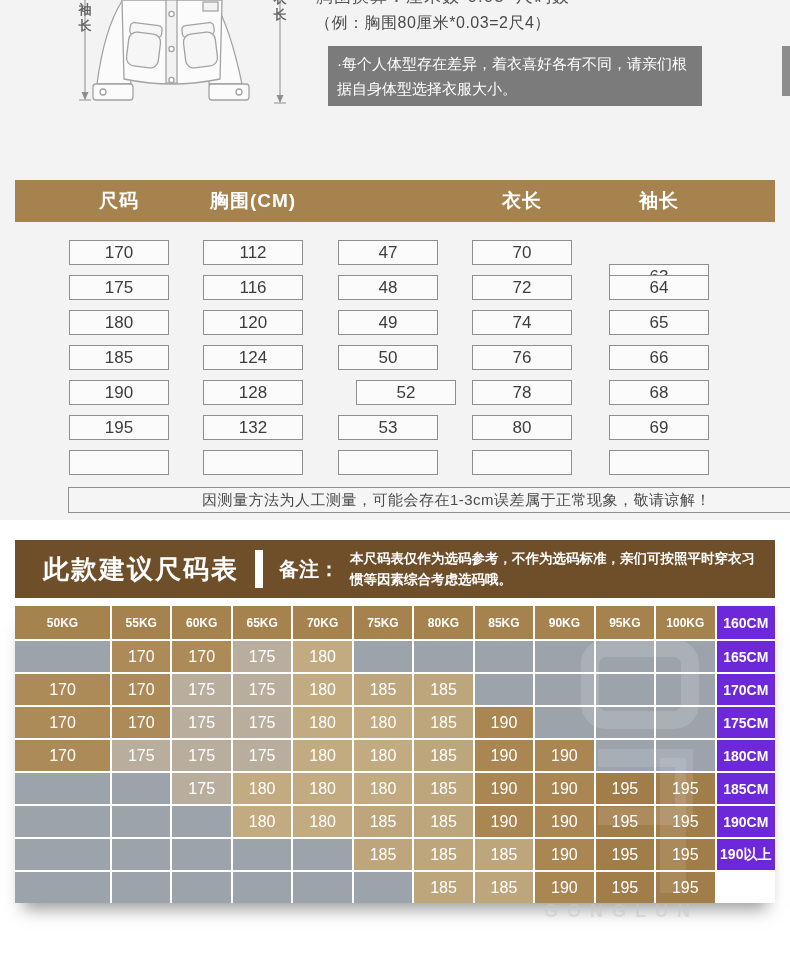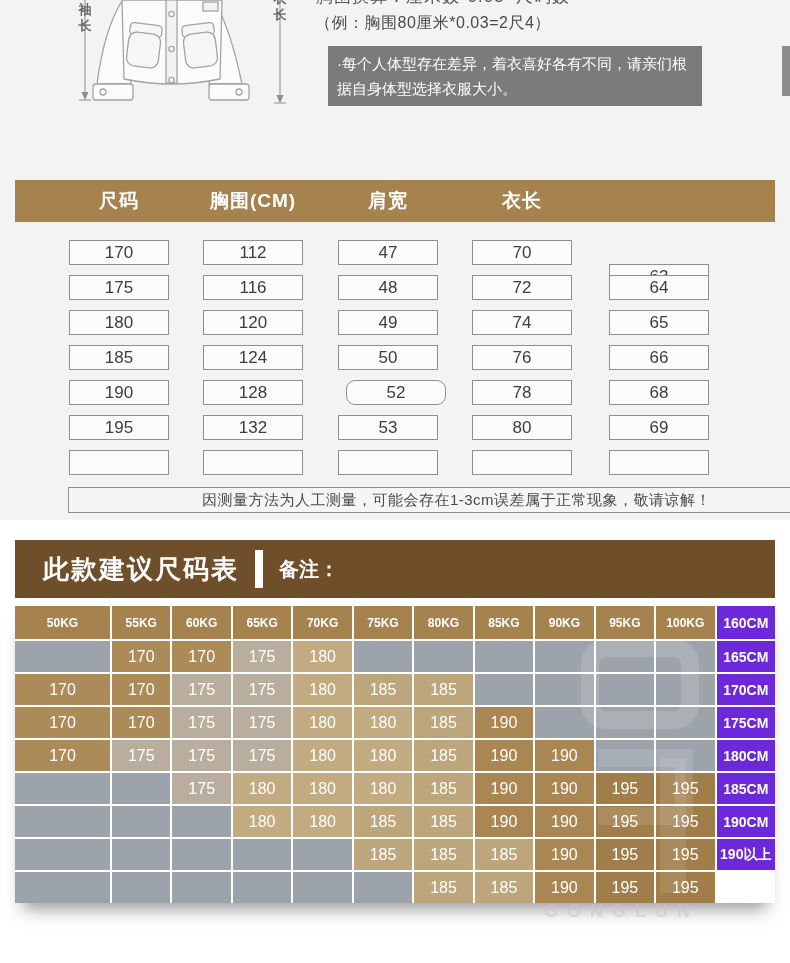--- a/index.html
+++ b/index.html
@@ -118,22 +118,22 @@
 <div class="abs formula-clip">
   <span>胸围换算：厘米数*0.03=尺码数</span>
 </div>
 <div class="abs example-line">（例：胸围80厘米*0.03=2尺4）</div>
 <div class="abs gray-note">·每个人体型存在差异，着衣喜好各有不同，请亲们根据自身体型选择衣服大小。</div>
 <div class="abs edge-strip"></div>
 
 <div class="abs size-header" id="sizeHeader">
     <div class="sth" style="left: 34px;">尺码</div>
     <div class="sth" style="left: 168px;">胸围(CM)</div>
-    <div class="sth" style="left: 303px;">肩宽</div>
     <div class="sth" style="left: 437px;">衣长</div>
+    <div class="sth" style="left: 574px;">袖长</div>
   </div>
 <div class="abs size-rows" id="sizeRows">
     <div class="sbox" style="left: 54px; top: 0px;">170</div>
     <div class="sbox" style="left: 188px; top: 0px;">112</div>
     <div class="sbox" style="left: 323px; top: 0px;">47</div>
     <div class="sbox" style="left: 457px; top: 0px;">70</div>
     <div class="sbox" style="left: 594px; top: 0px; margin-top: 24px;">63</div>
     <div class="sbox" style="left: 54px; top: 35px;">175</div>
     <div class="sbox" style="left: 188px; top: 35px;">116</div>
     <div class="sbox" style="left: 323px; top: 35px;">48</div>
@@ -144,40 +144,41 @@
     <div class="sbox" style="left: 323px; top: 70px;">49</div>
     <div class="sbox" style="left: 457px; top: 70px;">74</div>
     <div class="sbox" style="left: 594px; top: 70px;">65</div>
     <div class="sbox" style="left: 54px; top: 105px;">185</div>
     <div class="sbox" style="left: 188px; top: 105px;">124</div>
     <div class="sbox" style="left: 323px; top: 105px;">50</div>
     <div class="sbox" style="left: 457px; top: 105px;">76</div>
     <div class="sbox" style="left: 594px; top: 105px;">66</div>
     <div class="sbox" style="left: 54px; top: 140px;">190</div>
     <div class="sbox" style="left: 188px; top: 140px;">128</div>
-    <div class="sbox" style="left: 331px; top: 140px; border-radius: 9px;">52</div>
+    <div class="sbox" style="left: 341px; top: 140px;">52</div>
     <div class="sbox" style="left: 457px; top: 140px;">78</div>
     <div class="sbox" style="left: 594px; top: 140px;">68</div>
     <div class="sbox" style="left: 54px; top: 175px;">195</div>
     <div class="sbox" style="left: 188px; top: 175px;">132</div>
     <div class="sbox" style="left: 323px; top: 175px;">53</div>
     <div class="sbox" style="left: 457px; top: 175px;">80</div>
     <div class="sbox" style="left: 594px; top: 175px;">69</div>
     <div class="sbox" style="left: 54px; top: 210px;"></div>
     <div class="sbox" style="left: 188px; top: 210px;"></div>
     <div class="sbox" style="left: 323px; top: 210px;"></div>
     <div class="sbox" style="left: 457px; top: 210px;"></div>
     <div class="sbox" style="left: 594px; top: 210px;"></div>
   </div>
 <div class="abs measure-note">因测量方法为人工测量，可能会存在1-3cm误差属于正常现象，敬请谅解！</div>
 
 <div class="abs band">
   <div class="band-title">此款建议尺码表</div>
   <div class="band-bar"></div>
   <div class="band-note-label">备注：</div>
+  <div class="band-note-text">本尺码表仅作为选码参考，不作为选码标准，亲们可按照平时穿衣习惯等因素综合考虑选码哦。</div>
 </div>
 
 <div class="abs matrix" id="matrix">
     <div class="m-cell m-head">50KG</div>
     <div class="m-cell m-head">55KG</div>
     <div class="m-cell m-head">60KG</div>
     <div class="m-cell m-head">65KG</div>
     <div class="m-cell m-head">70KG</div>
     <div class="m-cell m-head">75KG</div>
     <div class="m-cell m-head">80KG</div>

